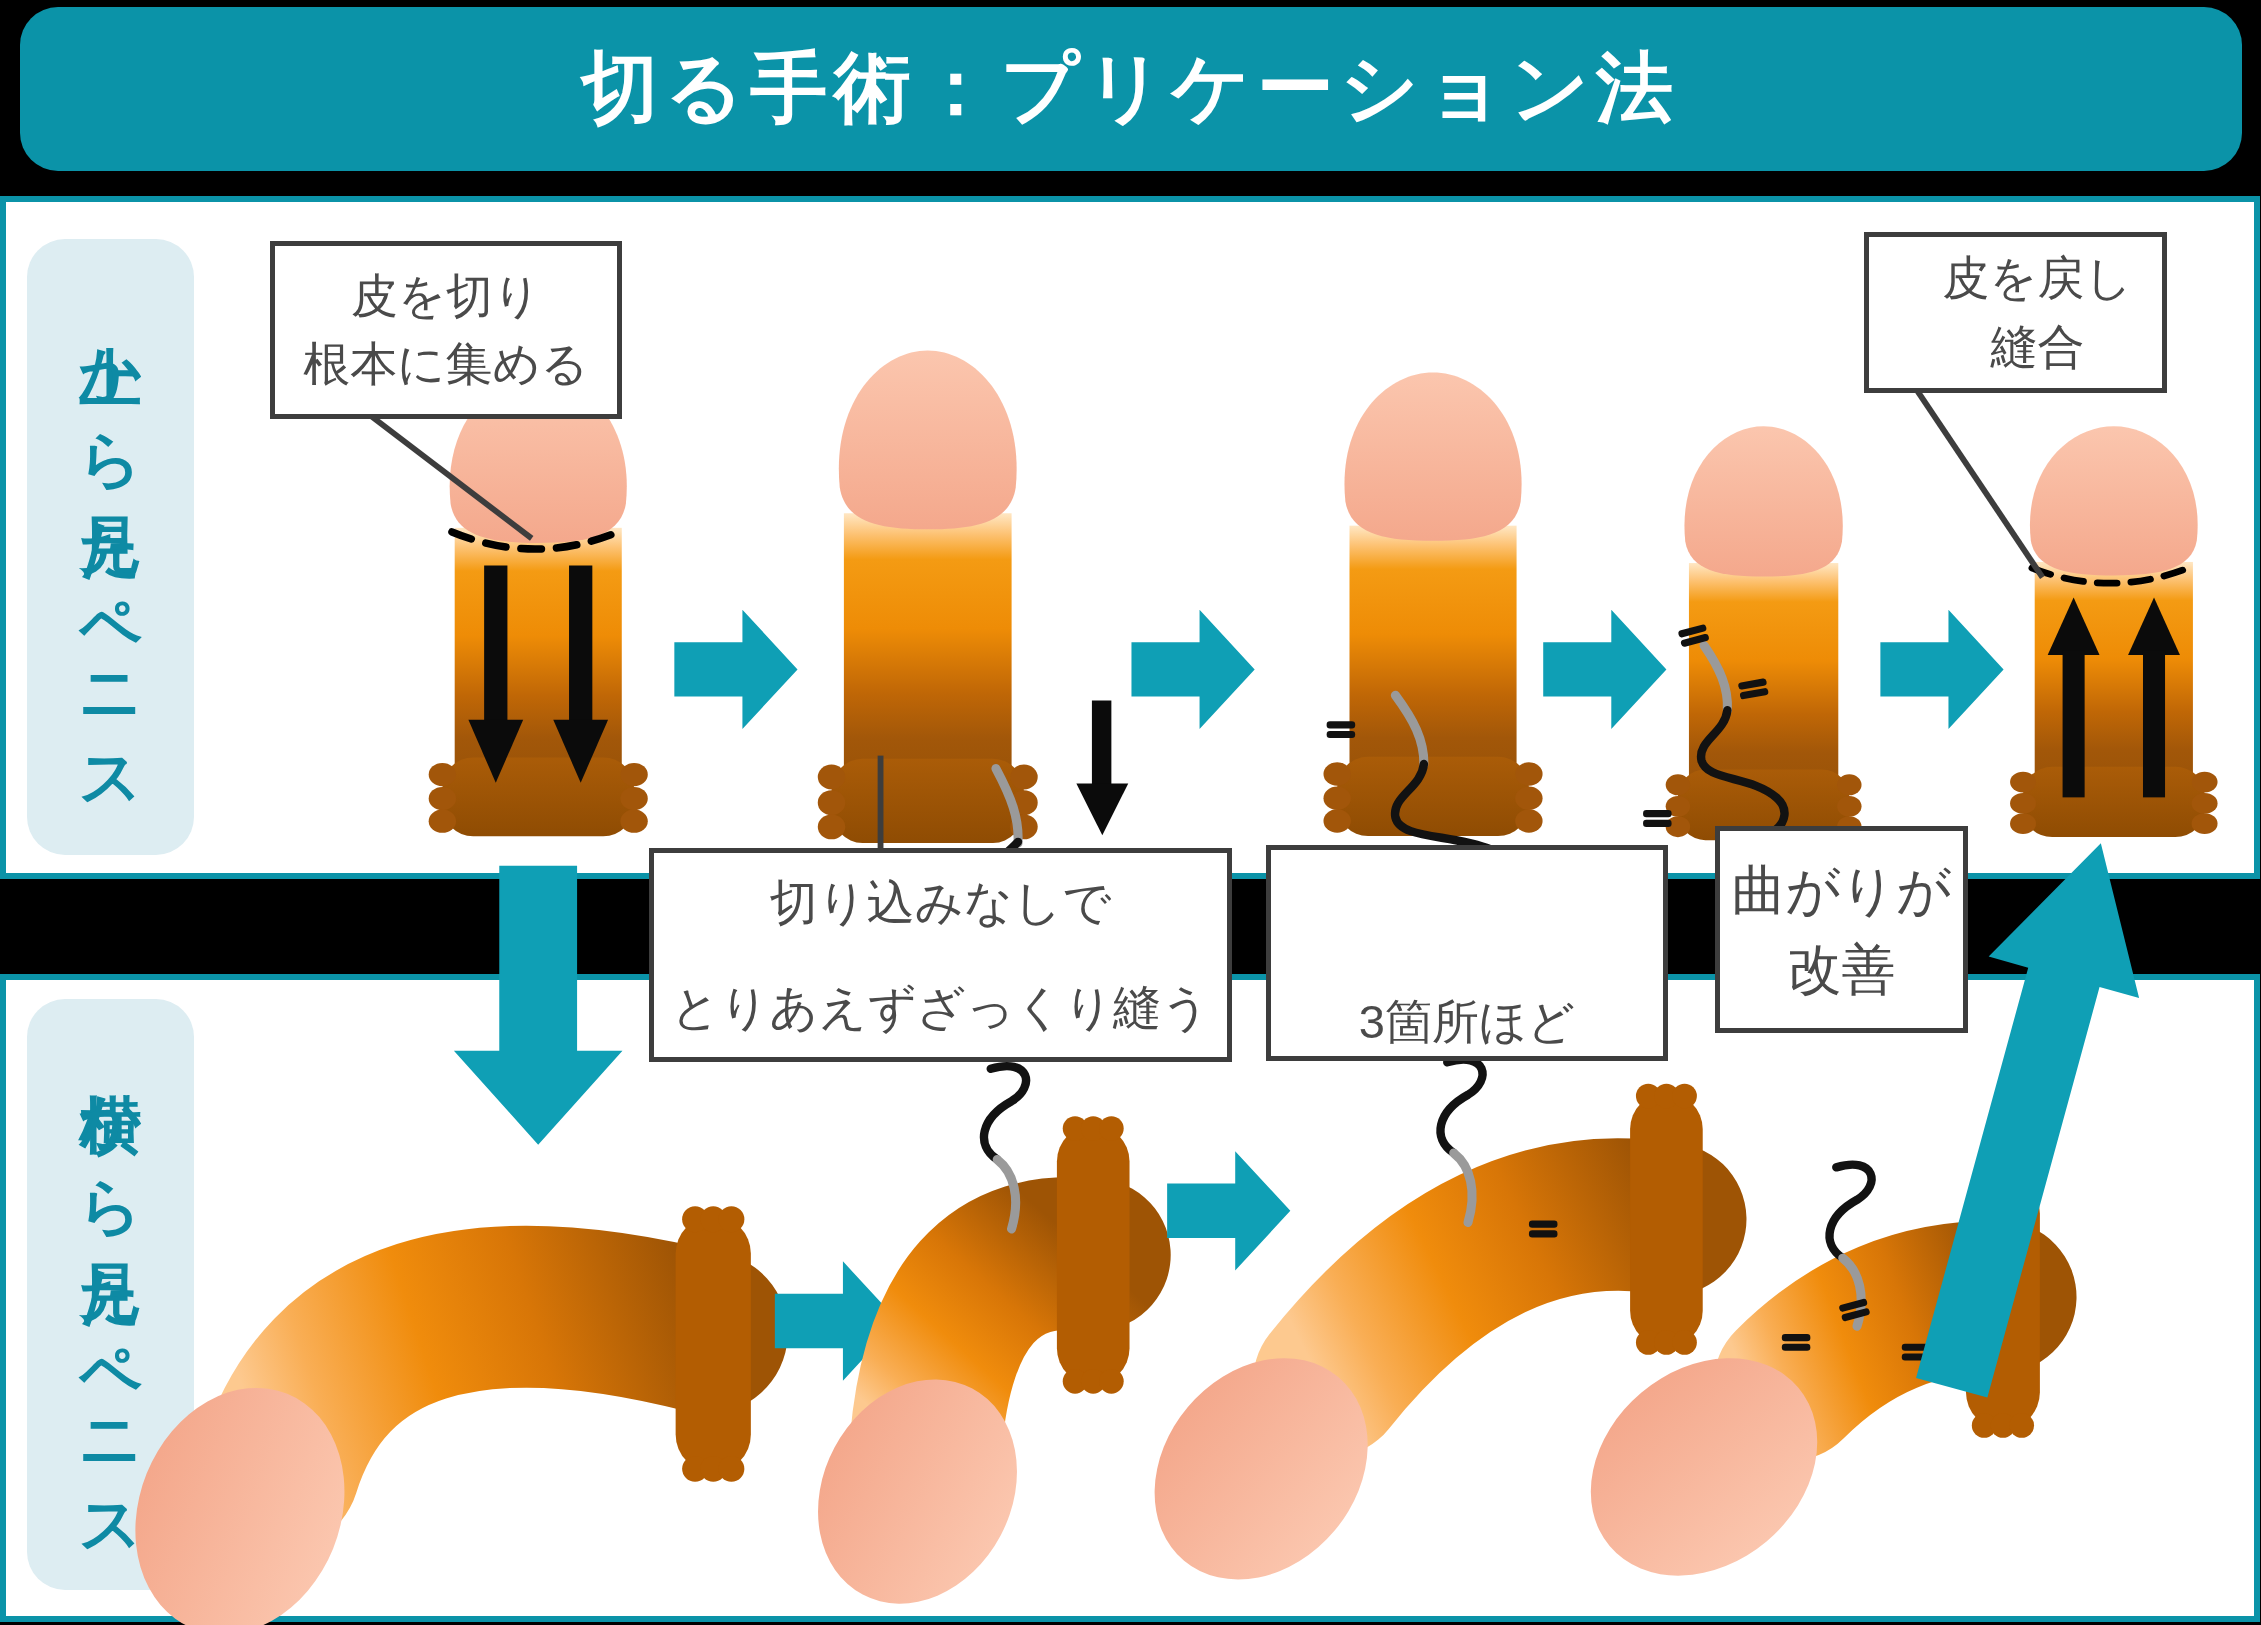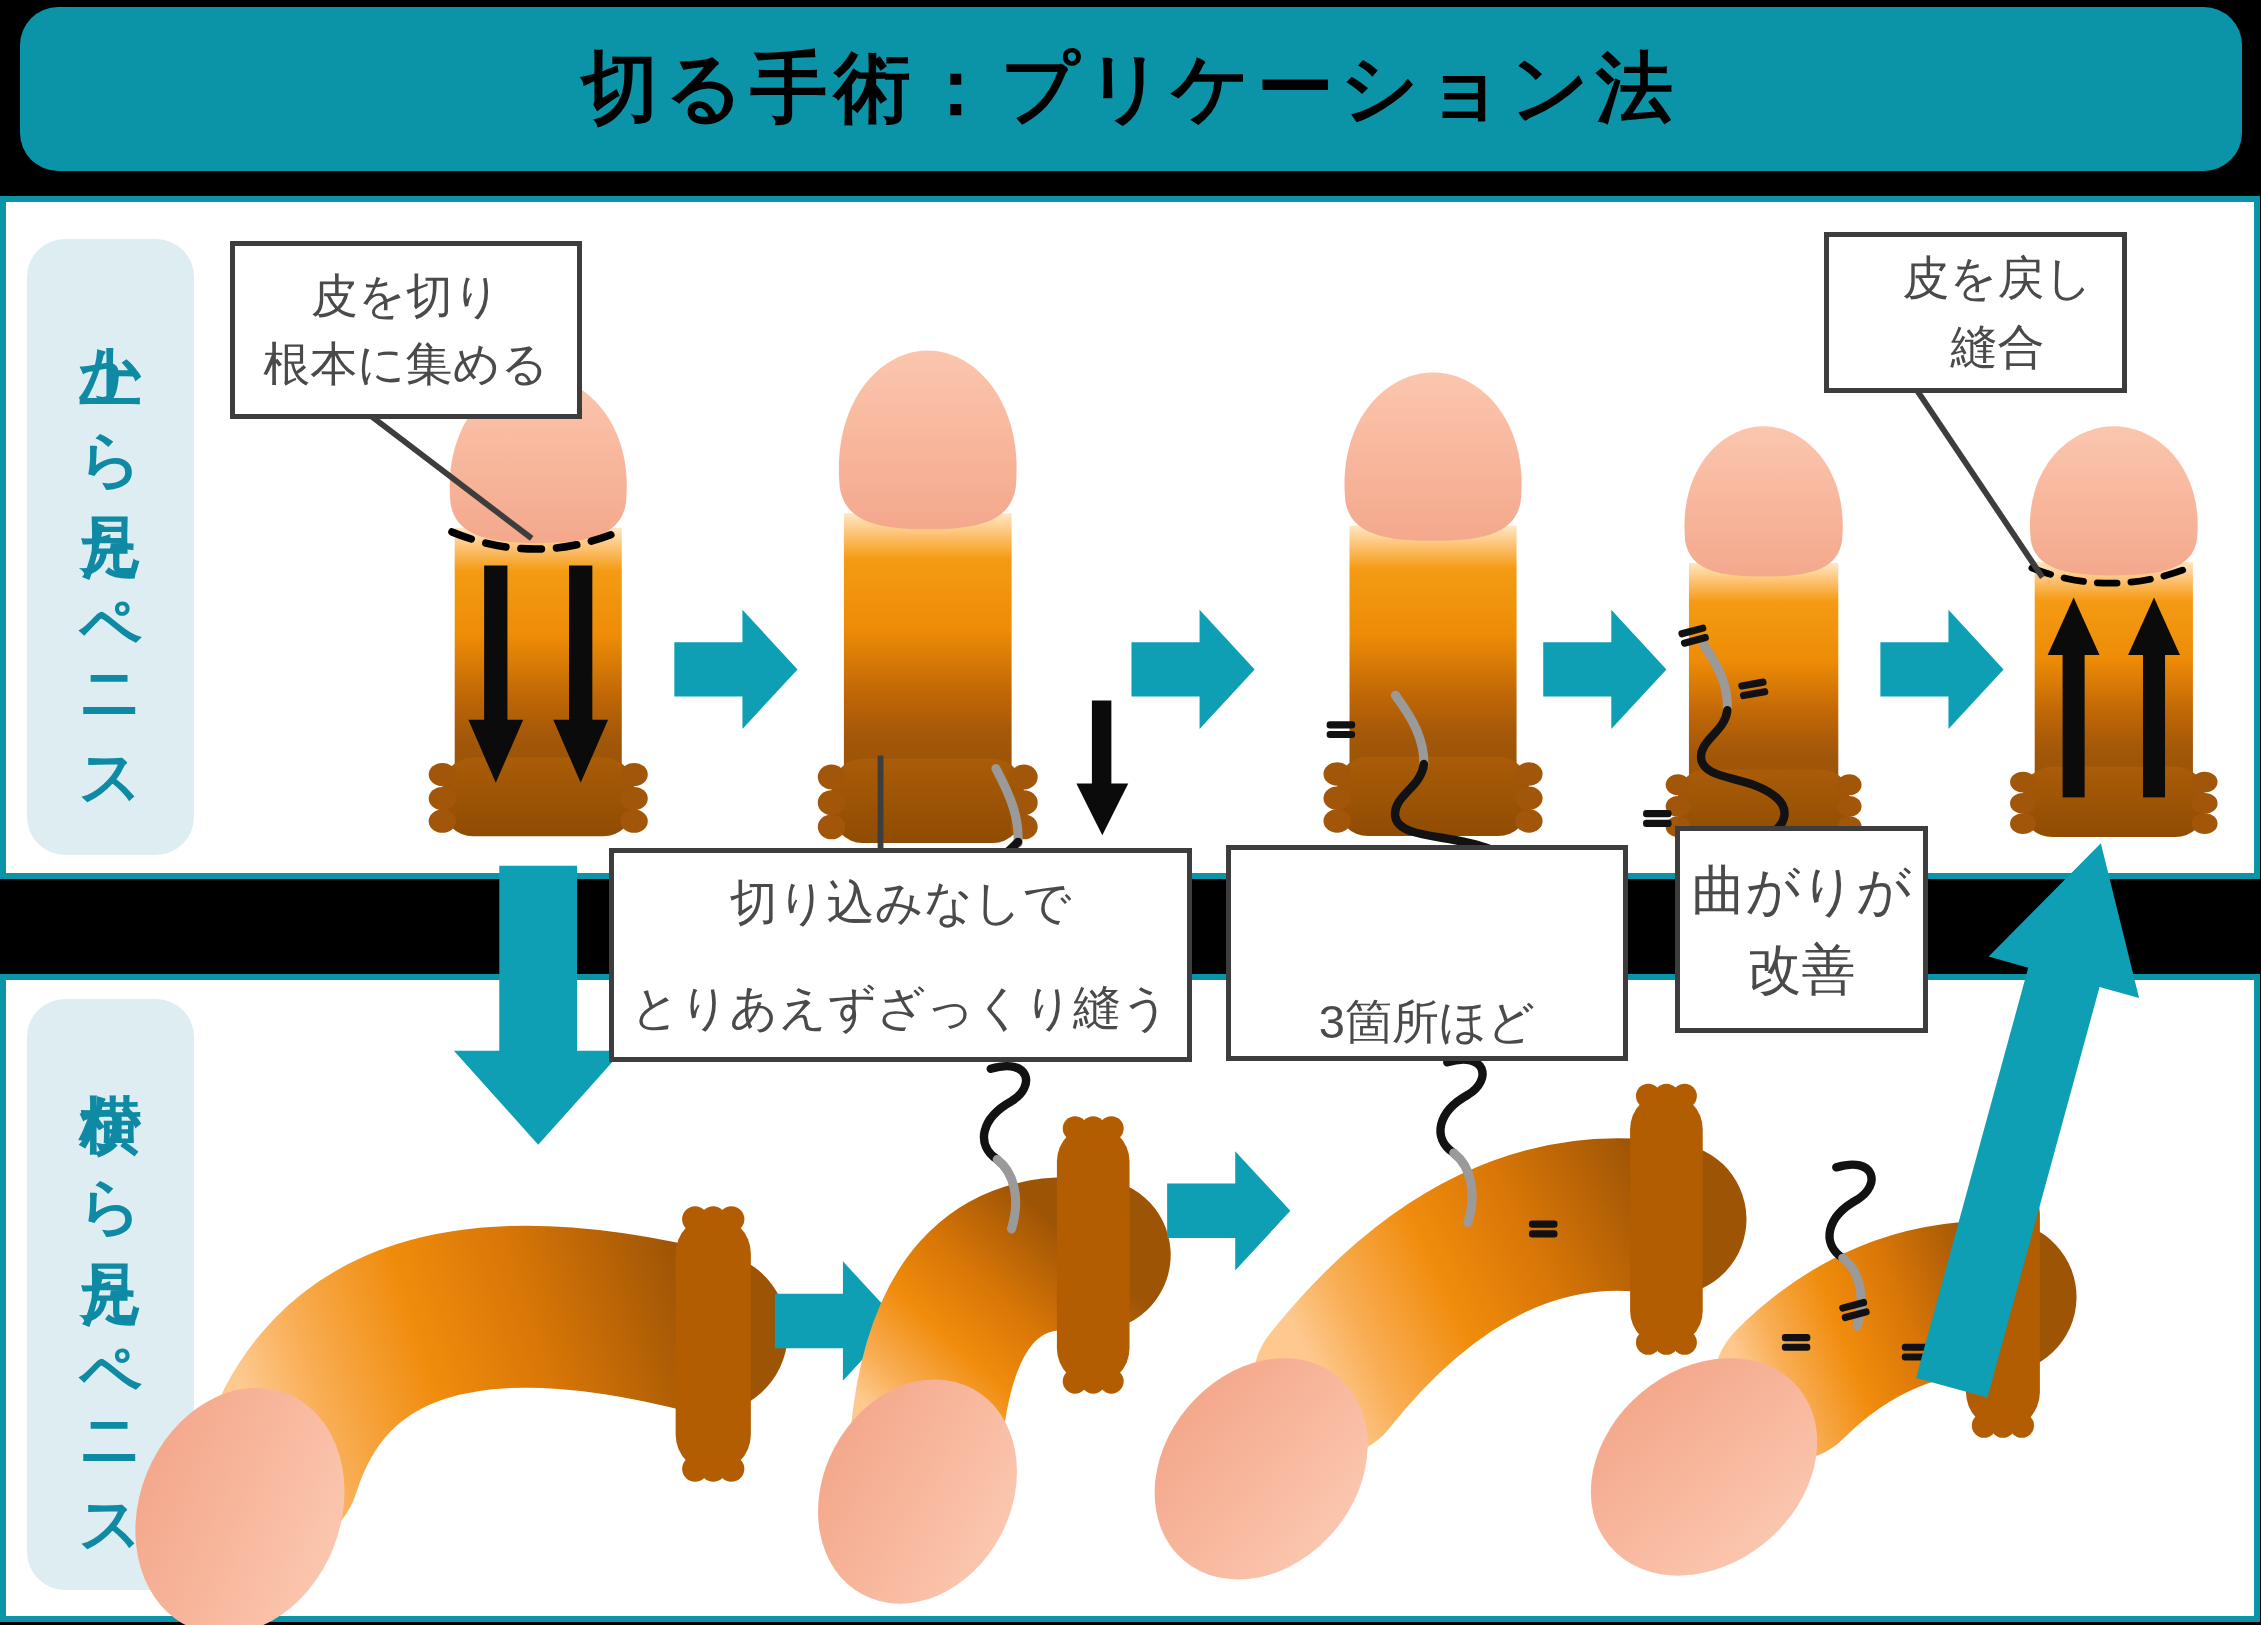--- a/index.html
+++ b/index.html
@@ -2,21 +2,21 @@
 <html style="--canvas-black: #000000; --panel-white: #ffffff; --header-teal: #0b93a8; --arrow-teal: #0f9fb5; --label-bg: #ddedf2; --label-text: #0e8aa4; --box-border: #3d3d3d; --box-text: #4a4a4a; --glans-pink: #f8b9a1; --shaft-orange: #ee8c06; --base-brown: #a0540a; --thread-black: #121212; --needle-gray: #9a9a9a; --mark-black: #111111;font-size:10.4px"><head>
 <meta charset="utf-8">
 <style>
   html,body{margin:0;padding:0;background:#000;}
   .canvas{position:relative;width:2261px;height:1626px;background:var(--canvas-black,#000);
           overflow:hidden;font-family:"Liberation Sans",sans-serif;}
   
   .title-bar{position:absolute;left:19.5px;top:6.5px;width:2222px;height:164px;
              background:var(--header-teal,#0b93a8);border-radius:38px;
              display:flex;align-items:center;justify-content:center;z-index:2;}
-  .title-bar h1{margin:8px;color:#000000;font-size:77px;font-weight:800;letter-spacing:6.5px;}
+  .title-bar h1{margin:8px;color:#ffffff;font-size:77px;font-weight:800;letter-spacing:6.5px;}
   
   .panel{position:absolute;left:0;width:2248px;background:var(--panel-white,#fff);
          border:6.5px solid var(--header-teal,#0b93a8);z-index:1;}
   .panel-top{top:196px;height:671px;}
   .panel-bottom{top:974px;height:636px;}
   
   .side-label{position:absolute;left:27px;width:167px;background:var(--label-bg,#ddedf2);
               border-radius:38px;z-index:3;display:flex;align-items:center;justify-content:center;
               writing-mode:vertical-rl;text-orientation:upright;
               color:var(--label-text,#0e8aa4);font-size:62px;font-weight:700;letter-spacing:0.16em;}
@@ -28,21 +28,21 @@
   .black-arrow{fill:#0b0b0b;}
   .thread{stroke:var(--thread-black,#121212);stroke-width:13;fill:none;stroke-linecap:round;}
   .needle{stroke:var(--needle-gray,#9a9a9a);stroke-width:14;fill:none;stroke-linecap:round;}
   .mark{fill:var(--mark-black,#111);}
   .dashline{stroke:#000;stroke-width:11;fill:none;stroke-dasharray:30 22;stroke-linecap:round;}
   .leader{stroke:var(--box-border,#3d3d3d);stroke-width:9;fill:none;}
   
   .callout{position:absolute;background:var(--panel-white,#fff);
            border:5.8px solid var(--box-border,#3d3d3d);z-index:5;
            display:flex;flex-direction:column;align-items:center;justify-content:center;
-           color:var(--box-text,#4a4a4a);text-align:center;line-height:1.45;font-weight:400;}
+           color:var(--box-text,#4a4a4a);text-align:center;line-height:1.45;font-weight:400;margin-left:40px;}
   #co-gather {left:230px; top:241px; width:342px; height:168px; font-size:47px;}
   #co-restore{left:1824px;top:232px; width:249px; height:151px; font-size:47px;padding-left:44px;}
   #co-rough  {left:609px; top:848px;width:573px; height:204px; font-size:48px;gap:35px;}
   #co-three  {left:1226px;top:845px;width:392px; height:206px; font-size:47px;justify-content:flex-end;}
   #co-improve{left:1675px;top:826px;width:243px; height:197px; font-size:54px;}
 </style>
 </head>
 <body>
 
 <div class="canvas">

